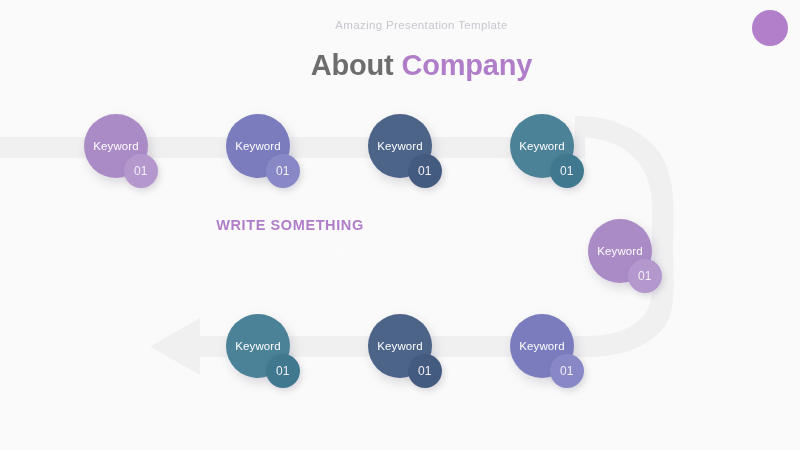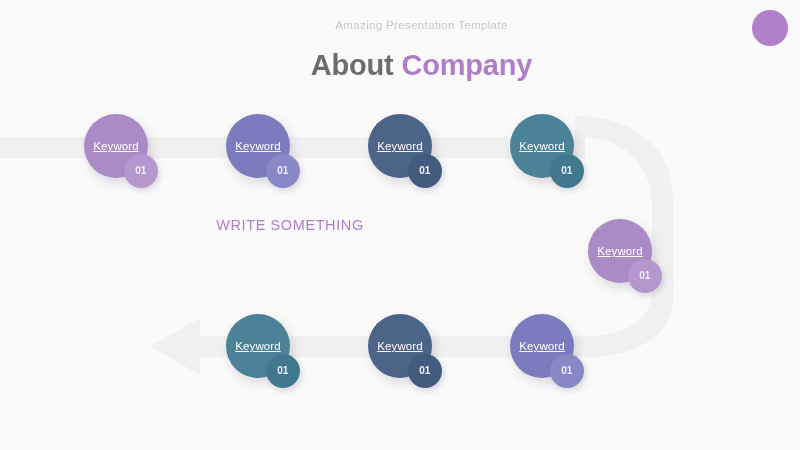--- a/index.html
+++ b/index.html
@@ -38,35 +38,34 @@
   #ribbon { position:absolute; left:0; top:0; width:800px; height:450px; }
 
   
   .node { position:absolute; width:0; height:0; }
   .bubble {
     position:absolute; border-radius:50%;
     display:flex; align-items:center; justify-content:center;
     color:#fdfdfe; font-size:11.5px; font-weight:400;
     letter-spacing:.1px; white-space:nowrap;
     box-shadow:3px 5px 11px rgba(90,80,110,.20);
-    text-decoration:underline;
   }
   .badge {
     position:absolute; border-radius:50%;
     display:flex; align-items:center; justify-content:center;
-    color:#f3eef7; font-size:10px; font-weight:700;
+    color:#f3eef7; font-size:12px; font-weight:400;
     box-shadow:2px 3px 6px rgba(90,80,110,.20);
   }
 
   
   #center-text {
     position:absolute; left:130px; top:216px; width:320px; text-align:center;
   }
   #ct-head {
-    font-size:14.5px; font-weight:normal; color:#b07ec8;
+    font-size:14.5px; font-weight:bold; color:#b07ec8;
     letter-spacing:.6px; line-height:18px;
   }
   #ct-body {
     margin-top:10px; font-size:8.4px; line-height:15px;
     color:#fcfbfd; letter-spacing:.1px;
   }
   #ct-body div { white-space:nowrap; }
 </style>
 </head>
 <body>

